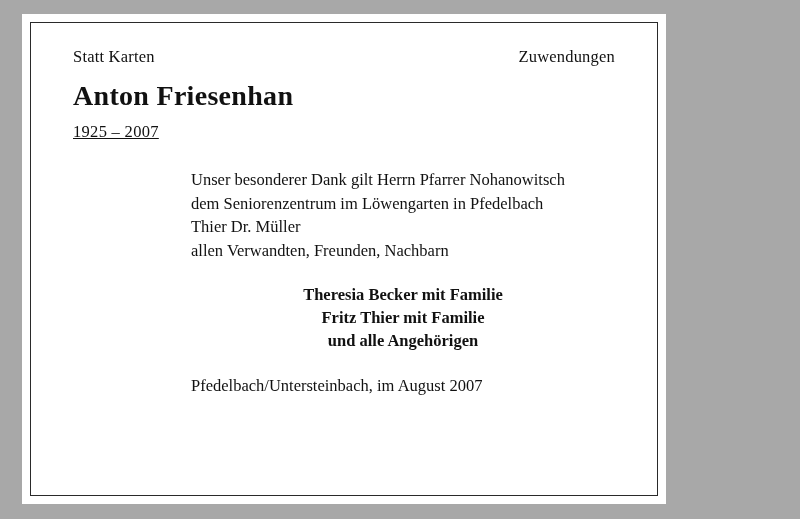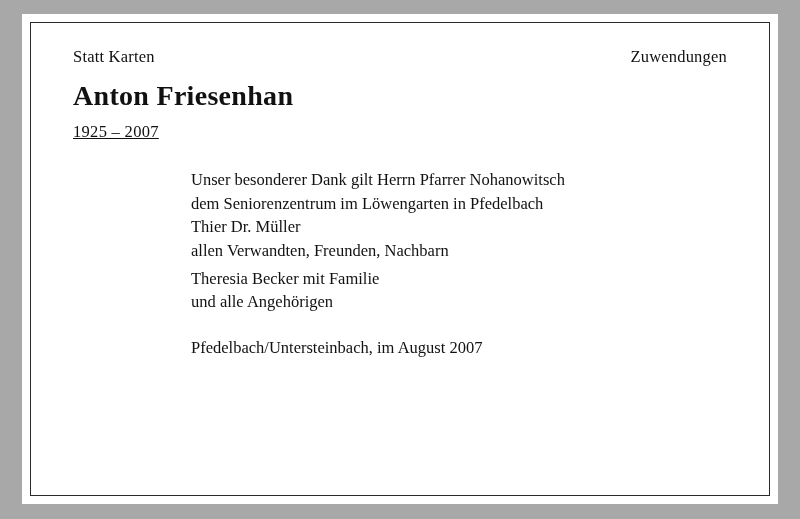--- a/index.html
+++ b/index.html
@@ -10,21 +10,21 @@
     width: 800px;
     height: 519px;
     background: #a8a8a8;
     font-family: "Liberation Serif", serif;
     overflow: hidden;
   }
   .notice-card {
     position: absolute;
     left: 22px;
     top: 14px;
-    width: 756px;
+    width: 644px;
     height: 490px;
     background: #ffffff;
     box-sizing: border-box;
   }
   .notice-inner {
     position: absolute;
     left: 8px;
     top: 8px;
     right: 8px;
     bottom: 8px;
@@ -67,28 +67,29 @@
     font-size: 16.5px;
     line-height: 1.42;
   }
   .para {
     margin: 0 0 20px 0;
   }
   .para:last-child {
     margin-bottom: 0;
   }
   .thanks-list {
-    margin: 0 0 6px 0;
+    margin: 0 0 22px 0;
   }
   .thanks-list .line {
     display: block;
   }
   .signers {
     margin: 0 0 22px 0;
-    font-weight: normal;
+    font-weight: bold;
+    text-align: center;
   }
   .signers .line {
     display: block;
     line-height: 1.38;
   }
   .closing {
     margin: 0;
   }
 </style>
 </head>
@@ -112,20 +113,21 @@
 
         <div class="thanks-list">
           <span class="line">Unser besonderer Dank gilt Herrn Pfarrer Nohanowitsch</span>
           <span class="line">dem Seniorenzentrum im Löwengarten in Pfedelbach</span>
           <span class="line">Thier Dr. Müller</span>
           <span class="line">allen Verwandten, Freunden, Nachbarn</span>
         </div>
 
         <div class="signers">
           <span class="line">Theresia Becker mit Familie</span>
+          <span class="line">Fritz Thier mit Familie</span>
           <span class="line">und alle Angehörigen</span>
         </div>
 
         <p class="closing">Pfedelbach/Untersteinbach, im August 2007</p>
 
       </div>
     </div>
   </div>
 </div>
 

